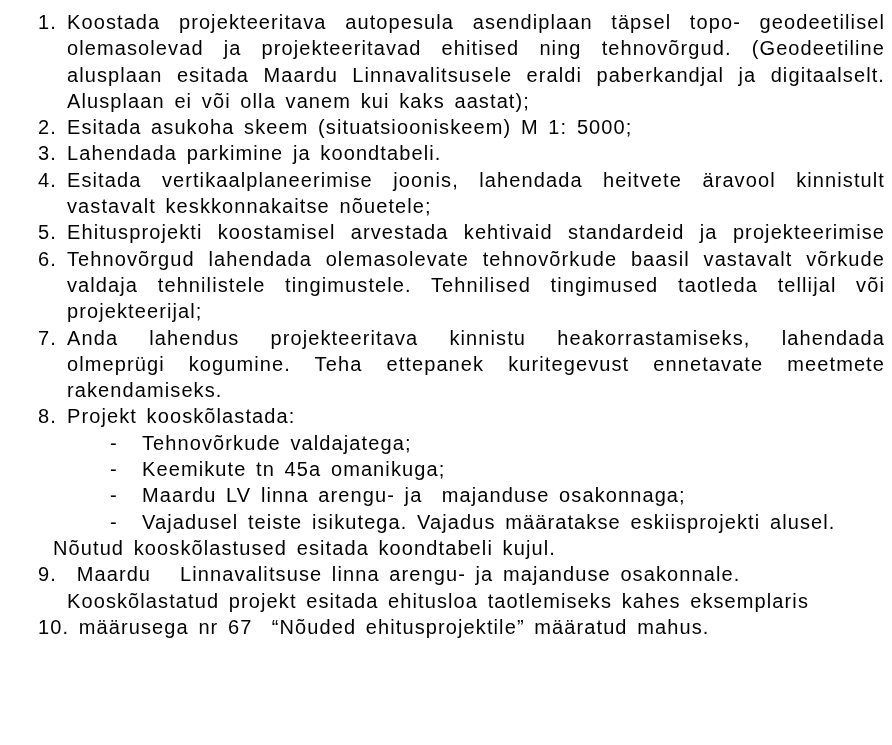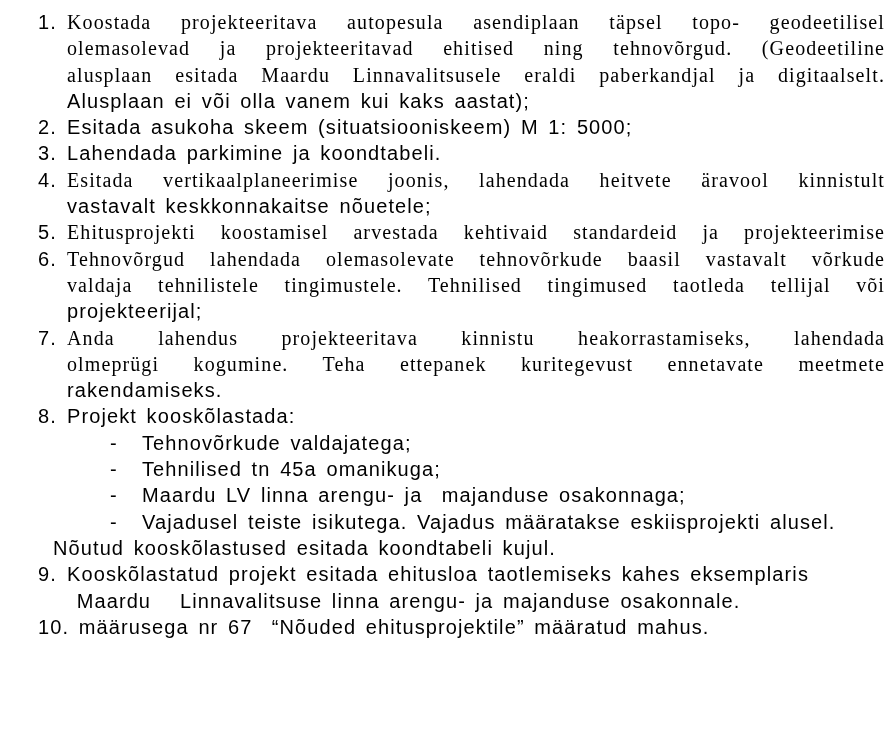--- a/index.html
+++ b/index.html
@@ -36,21 +36,20 @@
     flex: 1 1 auto;
     min-width: 0;
   }
   .line {
     white-space: pre-wrap;
   }
   .line.j {
     white-space: normal;
     text-align: justify;
     text-align-last: justify;
-    font-family: Liberation Serif, serif;
   }
   .sub {
     display: flex;
     padding-left: 43px;
   }
   .dash {
     flex: 0 0 32px;
   }
   .note {
     margin-left: -14px;
@@ -121,39 +120,39 @@
   <div class="item">
     <span class="num">8.</span>
     <div class="body">
       <div class="line">Projekt kooskõlastada:</div>
       <div class="sub">
         <span class="dash">-</span>
         <div class="line">Tehnovõrkude valdajatega;</div>
       </div>
       <div class="sub">
         <span class="dash">-</span>
-        <div class="line">Tehnilised tn 45a omanikuga;</div>
+        <div class="line">Keemikute tn 45a omanikuga;</div>
       </div>
       <div class="sub">
         <span class="dash">-</span>
         <div class="line">Maardu LV linna arengu- ja  majanduse osakonnaga;</div>
       </div>
       <div class="sub">
         <span class="dash">-</span>
         <div class="line">Vajadusel teiste isikutega. Vajadus määratakse eskiisprojekti alusel.</div>
       </div>
       <div class="line note">Nõutud kooskõlastused esitada koondtabeli kujul.</div>
     </div>
   </div>
 
   <div class="item">
     <span class="num">9.</span>
     <div class="body">
+      <div class="line"> Maardu   Linnavalitsuse linna arengu- ja majanduse osakonnale.</div>
       <div class="line">Kooskõlastatud projekt esitada ehitusloa taotlemiseks kahes eksemplaris</div>
-      <div class="line"> Maardu   Linnavalitsuse linna arengu- ja majanduse osakonnale.</div>
     </div>
   </div>
 
   <div class="item">
     <span class="num">10.</span>
     <div class="body">
       <div class="line"> määrusega nr 67  “Nõuded ehitusprojektile” määratud mahus.</div>
     </div>
   </div>
 

